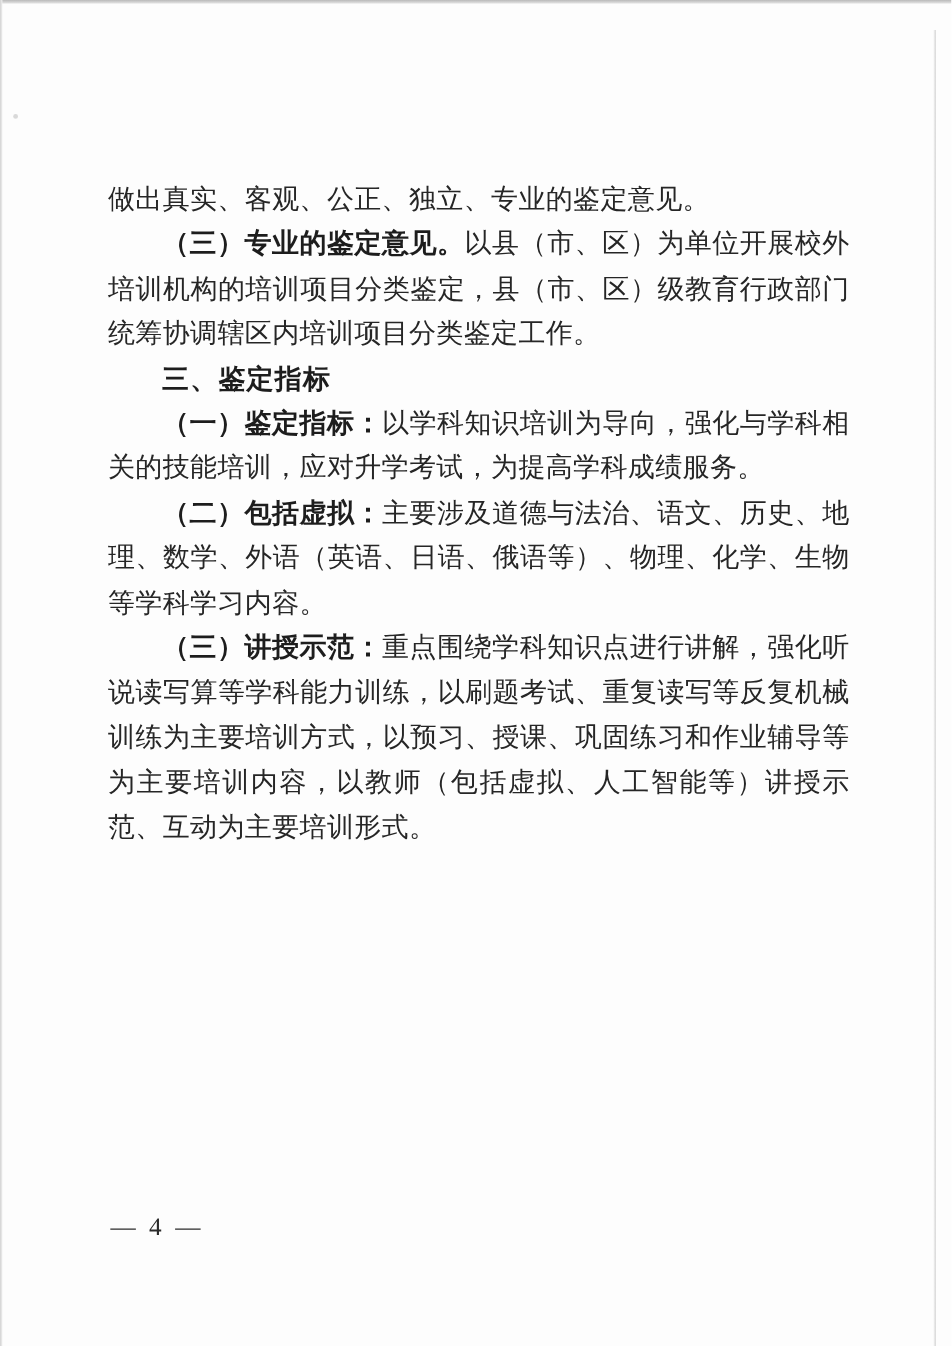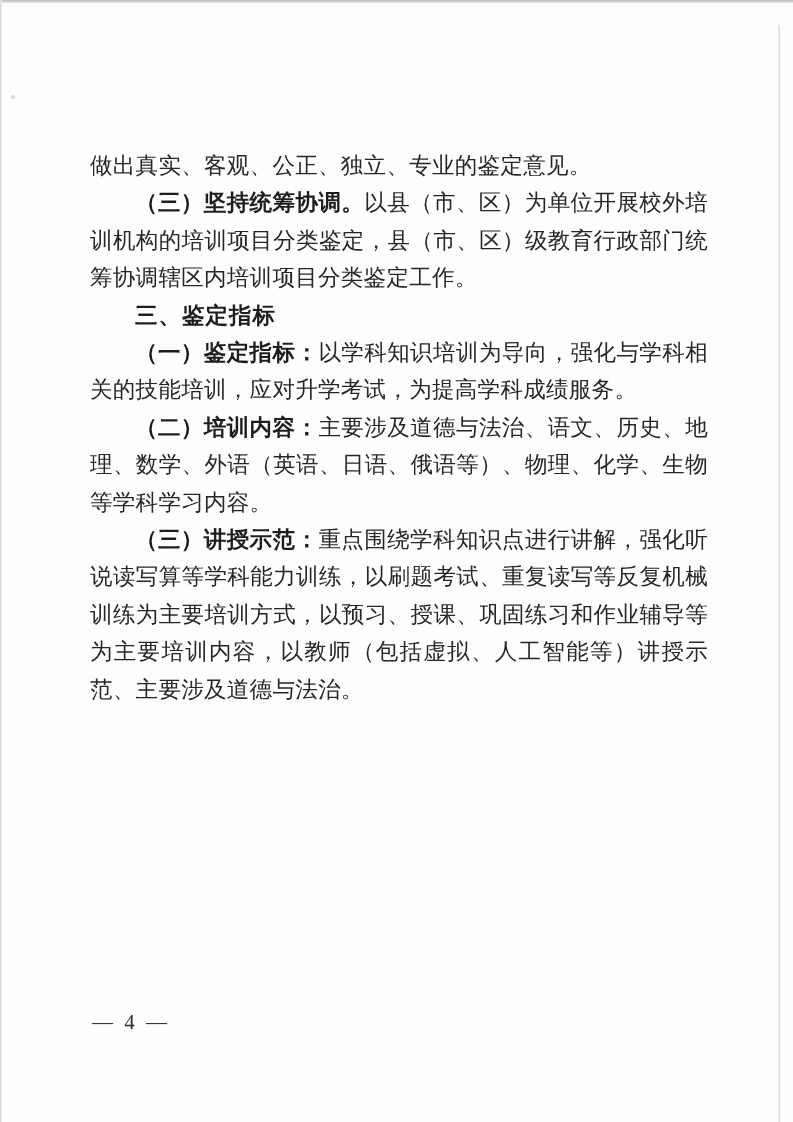--- a/index.html
+++ b/index.html
@@ -59,23 +59,23 @@
 <body>
 
 <div class="page">
   <div class="scan-edge top"></div>
   <div class="scan-edge left"></div>
   <div class="scan-edge right"></div>
   <div class="scan-speck"></div>
 
   <main class="content">
       <p class="body"><span class="seg">做出真实、客观、公正、独立、专业的鉴定意见。</span></p>
-      <p class="indent body"><span class="seg seg-bold">（三）坚持统筹协调。</span><span class="seg">以县（市、区）为单位开展校外培训机构的培训项目分类鉴定，县（市、区）级教育行政部门统筹协调辖区内培训项目分类鉴定工作。</span></p>
+      <p class="indent body"><span class="seg seg-bold">（三）专业的鉴定意见。</span><span class="seg">以县（市、区）为单位开展校外培训机构的培训项目分类鉴定，县（市、区）级教育行政部门统筹协调辖区内培训项目分类鉴定工作。</span></p>
       <p class="indent heading"><span class="seg seg-bold">三、鉴定指标</span></p>
       <p class="indent body"><span class="seg seg-bold">（一）鉴定指标：</span><span class="seg">以学科知识培训为导向，强化与学科相关的技能培训，应对升学考试，为提高学科成绩服务。</span></p>
-      <p class="indent body"><span class="seg seg-bold">（二）培训内容：</span><span class="seg">主要涉及道德与法治、语文、历史、地理、数学、外语（英语、日语、俄语等）、物理、化学、生物等学科学习内容。</span></p>
-      <p class="indent body"><span class="seg seg-bold">（三）讲授示范：</span><span class="seg">重点围绕学科知识点进行讲解，强化听说读写算等学科能力训练，以刷题考试、重复读写等反复机械训练为主要培训方式，以预习、授课、巩固练习和作业辅导等为主要培训内容，以教师（包括虚拟、人工智能等）讲授示范、主要涉及道德与法治。</span></p>
+      <p class="indent body"><span class="seg seg-bold">（二）包括虚拟：</span><span class="seg">主要涉及道德与法治、语文、历史、地理、数学、外语（英语、日语、俄语等）、物理、化学、生物等学科学习内容。</span></p>
+      <p class="indent body"><span class="seg seg-bold">（三）讲授示范：</span><span class="seg">重点围绕学科知识点进行讲解，强化听说读写算等学科能力训练，以刷题考试、重复读写等反复机械训练为主要培训方式，以预习、授课、巩固练习和作业辅导等为主要培训内容，以教师（包括虚拟、人工智能等）讲授示范、互动为主要培训形式。</span></p>
     </main>
 
   <footer class="page-footer">
     <span>— 4 —</span>
   </footer>
 </div>
 
 </body></html>

